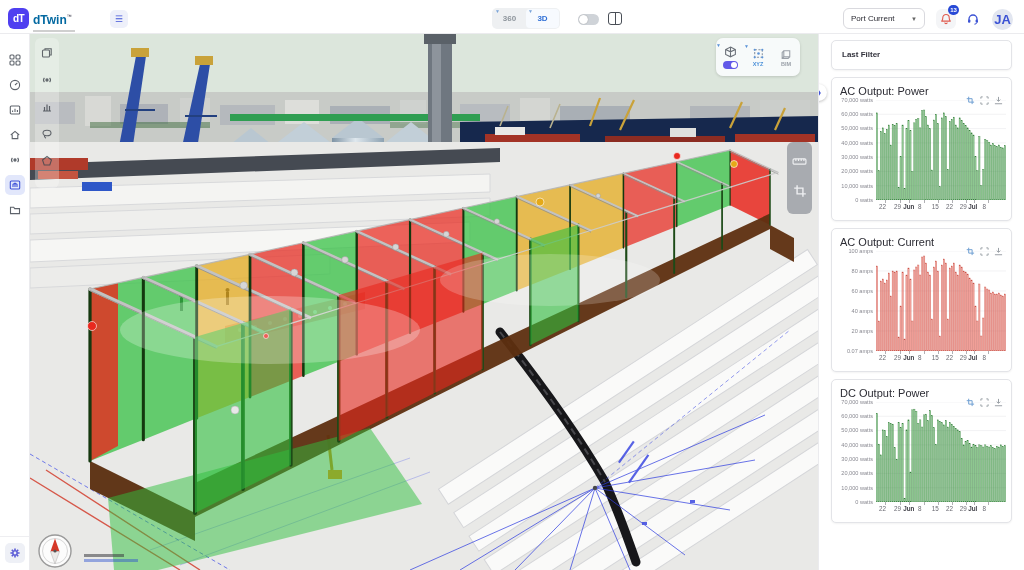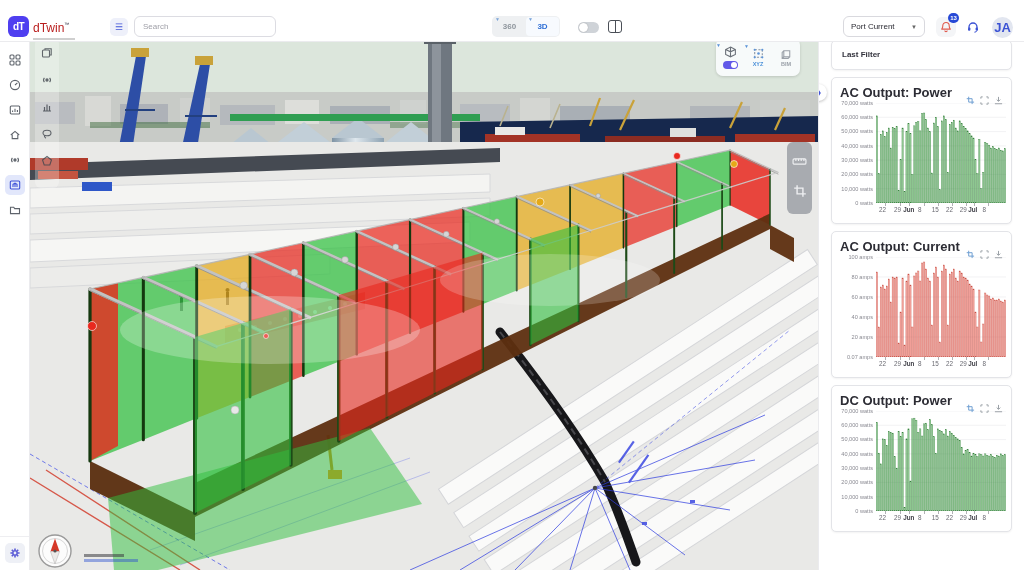--- a/index.html
+++ b/index.html
@@ -1,24 +1,24 @@
 <!DOCTYPE html>
 <html><head>
 <meta charset="utf-8">
 <style>
   html,body{margin:0;padding:0;width:1024px;height:570px;overflow:hidden;
     font-family:"Liberation Sans",sans-serif;background:#fff;-webkit-font-smoothing:antialiased}
   *{box-sizing:border-box}
   
-  .topbar{position:fixed;top:12px;left:0;width:1024px;height:30px;background:#fff;border-bottom:1px solid #ebebee;z-index:50}
+  .topbar{position:fixed;top:4px;left:0;width:1024px;height:30px;background:#fff;border-bottom:1px solid #ebebee;z-index:50}
   .logo{position:absolute;left:8px;top:4px;display:flex;align-items:flex-start}
   .logo-mark{width:21px;height:21px;border-radius:6px;background:#4f3ff0;color:#fff;font-weight:bold;
     font-size:10px;display:flex;align-items:center;justify-content:center;letter-spacing:-.5px}
   .logo-text-wrap{margin-left:4px;margin-top:2px}
-  .logo-text{font-size:12px;font-weight:normal;color:#b91c1c;line-height:11px}
+  .logo-text{font-size:12px;font-weight:bold;color:#0369a1;line-height:11px}
   .logo-tm{font-size:5px;vertical-align:super;color:#17172b}
   .logo-tagline{width:42px;height:2px;background:#cfcfcf;margin-top:2px}
   .menu-btn{position:absolute;left:110px;top:6px;width:18px;height:18px;border-radius:5px;background:#eef0fa;
     color:#4053d8;font-size:9px;display:flex;align-items:center;justify-content:center}
   .search{position:absolute;left:134px;top:4px;width:142px;height:21px;border:1px solid #dcdce2;border-radius:6px;
     font-size:8px;padding:0 8px;color:#44444c;outline:none;background:#fff}
   .search::placeholder{color:#a0a0a8}
   .seg{position:absolute;left:492px;top:4px;display:flex;background:#eef0f2;border-radius:5px;padding:1px}
   .seg button{position:relative;border:none;width:33px;height:19px;font-size:8px;font-weight:bold;border-radius:4px;
     background:transparent;color:#8e959c;font-family:inherit}
@@ -77,42 +77,41 @@
   .tab.active{color:#3f2fd0}
   .tab.active::after{content:"";position:absolute;left:0;right:10px;bottom:-1px;height:2px;background:#3f2fd0}
   .cards{padding:10px 12px 0}
   .card{background:#fff;border:1px solid #e3e4e8;border-radius:5px;box-shadow:0 1px 2px rgba(0,0,0,.05);margin-bottom:7px}
   .filter-card{padding:9px 10px 10px}
   .filter-label{font-size:8px;font-weight:bold;color:#33333d}
   .filter-select{margin-top:6px;height:20px;border:1px solid #d9d9de;border-radius:4px;display:flex;align-items:center;
     justify-content:space-between;padding:0 7px;font-size:8px;color:#2b2b33}
   .filter-select .caret{font-size:6px;color:#888}
   .chart-card{padding:7px 8px 6px;position:relative}
-  .chart-title{font-size:13px;font-weight:bold;color:#2c2c34}
+  .chart-title{font-size:11px;font-weight:normal;color:#2c2c34}
   .chart-icons{position:absolute;right:8px;top:18px;display:flex;gap:5px;z-index:2}
   .plotwrap{position:relative;height:114px;margin-top:3px}
   .plot{position:absolute;left:36px;top:0;width:130px;height:100px}
   .ylab{position:absolute;left:0;width:33px;text-align:right;font-size:5.6px;color:#8a8a92;white-space:nowrap}
   .xlab{position:absolute;top:103px;font-size:6.3px;color:#6a6a72;white-space:nowrap}
   .xlab.month{font-weight:bold;color:#3c3c44}
   .xtick{position:absolute;top:100px;width:1px;height:2.5px;background:#b0b0b4}
 </style>
 </head>
 <body>
 
 <div class="topbar">
   <div class="logo">
     <div class="logo-mark">dT</div>
     <div class="logo-text-wrap">
       <span class="logo-text">dTwin</span><span class="logo-tm">™</span>
       <div class="logo-tagline"></div>
     </div>
   </div>
   <div class="menu-btn">☰</div>
-  <input class="search" placeholder="Search" style="">
   <div class="seg">
     <button><span class="caret">▼</span><span>360</span></button>
     <button class="active"><span class="caret">▼</span><span>3D</span></button>
   </div>
   <div class="toggle">
       <div class="knob"></div>
     </div>
   <div class="split-icon"></div>
   <div class="facility">
     <span>Port Current</span>

